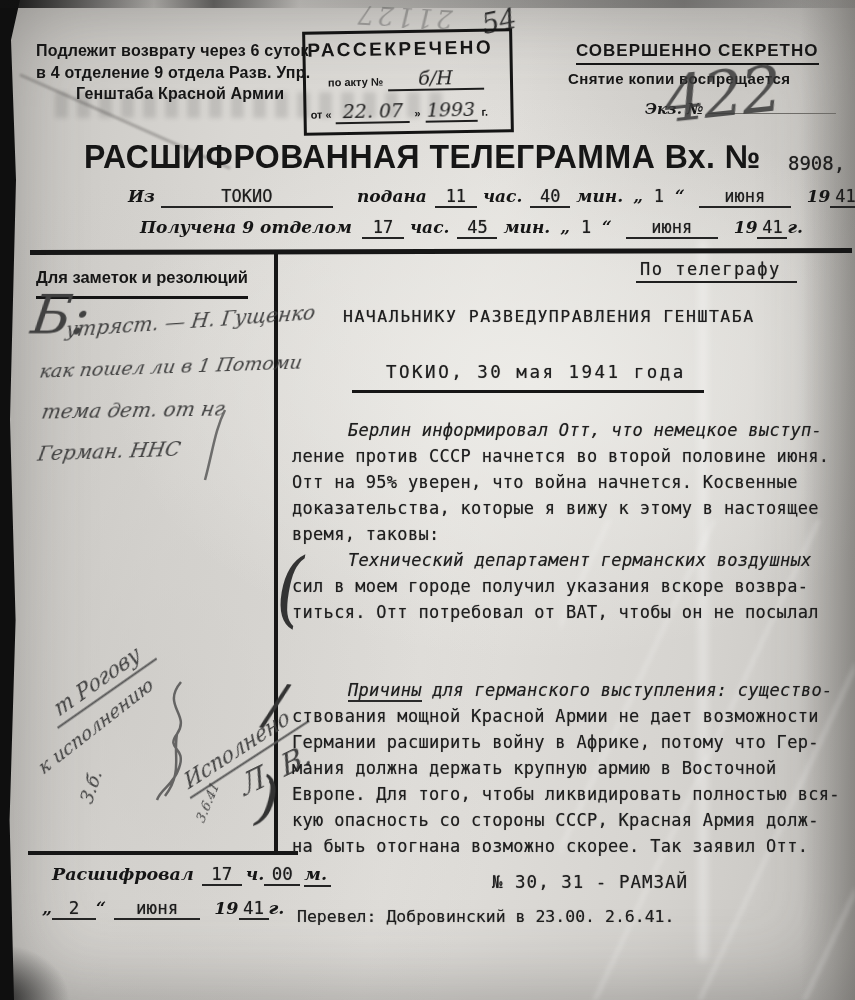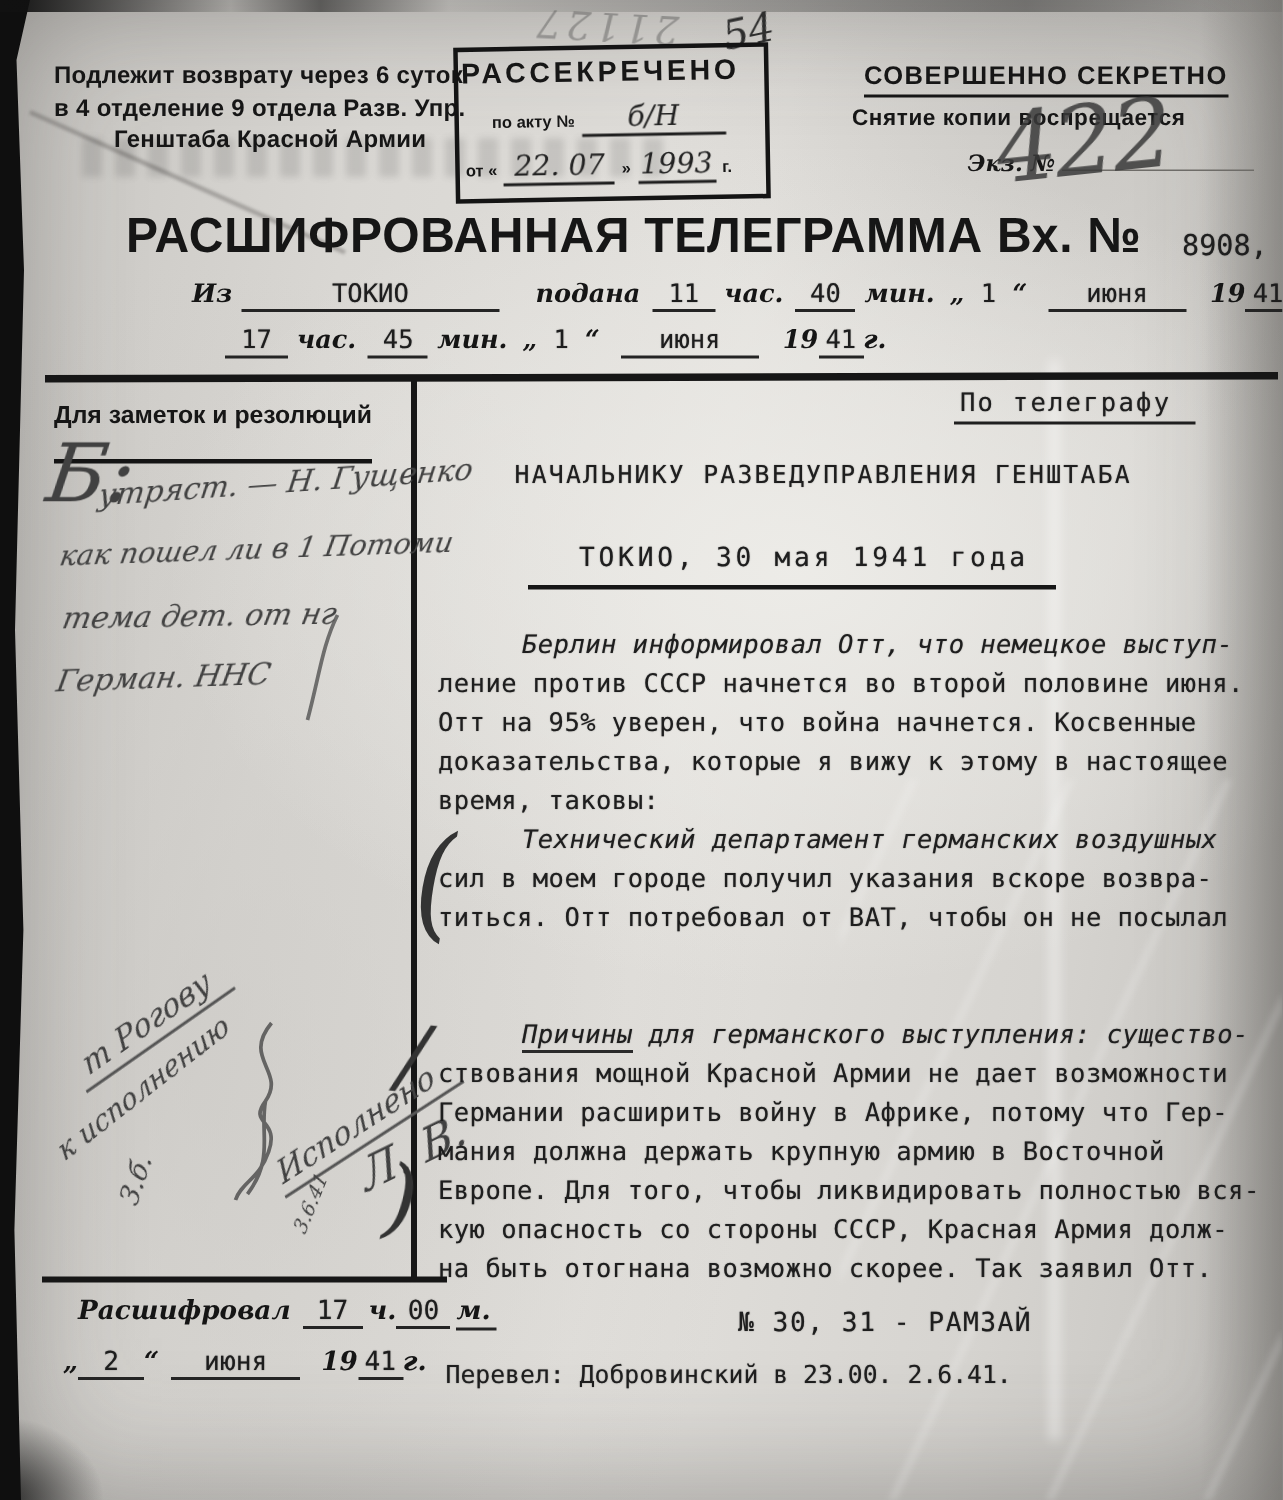--- a/index.html
+++ b/index.html
@@ -96,38 +96,39 @@
     <span style="margin-left:10px;">„</span>
     <span class="fv" style="width:32px;border-bottom:none;">1</span>
     <span>“</span>
     <span class="fv" style="width:92px;margin-left:14px;">июня</span>
     <span style="margin-left:16px;">19</span>
     <span class="fv" style="width:30px;">41</span>
     <span>г.</span>
   </div>
 
   <div class="abs formrow" style="left:140px;top:217px;">
+    <span>Получена 9 отделом</span>
     <span class="fv" style="width:42px;margin-left:10px;">17</span>
     <span style="margin-left:6px;">час.</span>
     <span class="fv" style="width:40px;margin-left:8px;">45</span>
     <span style="margin-left:6px;">мин.</span>
     <span style="margin-left:10px;">„</span>
     <span class="fv" style="width:32px;border-bottom:none;">1</span>
     <span>“</span>
     <span class="fv" style="width:92px;margin-left:14px;">июня</span>
     <span style="margin-left:16px;">19</span>
     <span class="fv" style="width:30px;">41</span>
     <span>г.</span>
   </div>
 
   <div class="abs rule" style="left:30px;top:249px;width:822px;height:5px;transform:rotate(-.15deg);"></div>
   <div class="abs rule" style="left:274px;top:252px;width:3.5px;height:601px;"></div>
   <div class="abs rule" style="left:28px;top:851px;width:270px;height:4px;"></div>
 
-  <div class="abs printed" style="left:36px;top:268px;font-size:16.5px;border-bottom:3px solid #141414;padding-bottom:19px;">Для заметок и резолюций</div>
+  <div class="abs printed" style="left:36px;top:268px;font-size:16.5px;border-bottom:3px solid #141414;padding-bottom:9px;">Для заметок и резолюций</div>
 
   <div class="abs scrawl" style="left:32px;top:284px;font-size:54px;transform:skewX(-8deg);">Б:</div>
   <div class="abs scrawl" style="left:66px;top:318px;font-size:20px;transform:rotate(-4deg) skewX(-12deg);">утряст. — Н. Гущенко</div>
   <div class="abs scrawl" style="left:40px;top:360px;font-size:19px;transform:rotate(-2deg) skewX(-12deg);">как пошел ли в 1 Потоми</div>
   <div class="abs scrawl" style="left:42px;top:400px;font-size:20px;transform:rotate(-1deg) skewX(-12deg);">тема дет. от нг</div>
   <div class="abs scrawl" style="left:38px;top:442px;font-size:20px;transform:rotate(-2deg) skewX(-12deg);">Герман. ННС</div>
   <svg class="abs" width="60" height="80" style="left:185px;top:405px;opacity:.75;">
     <path d="M40 5 C30 25 28 45 20 75" stroke="#4a4a4a" stroke-width="2.5" fill="none"></path>
   </svg>
 

